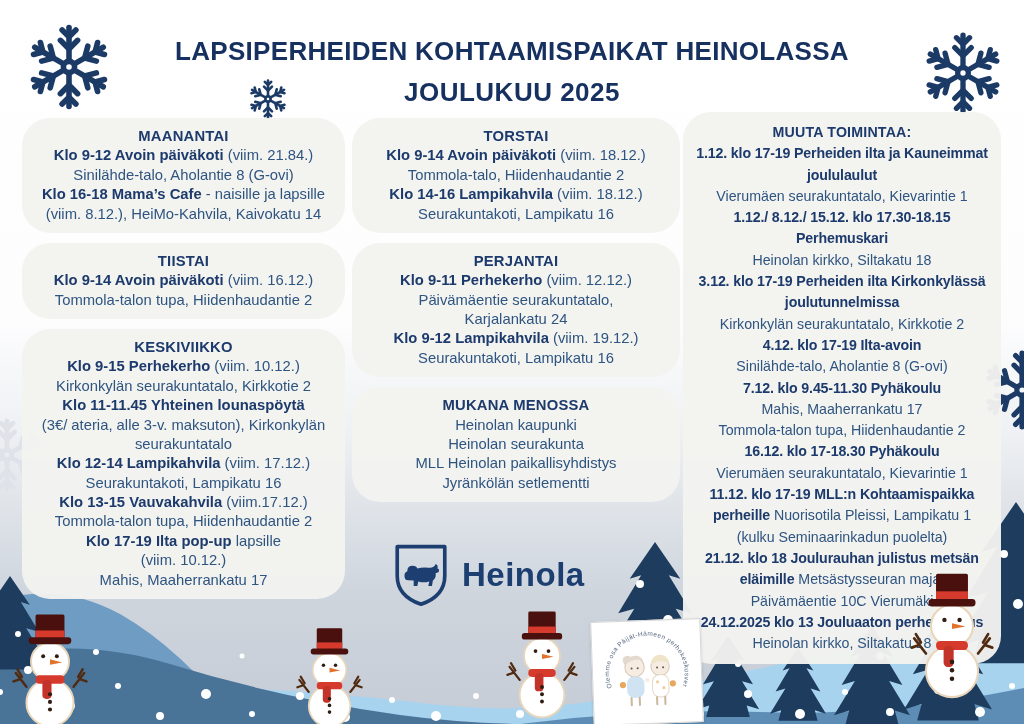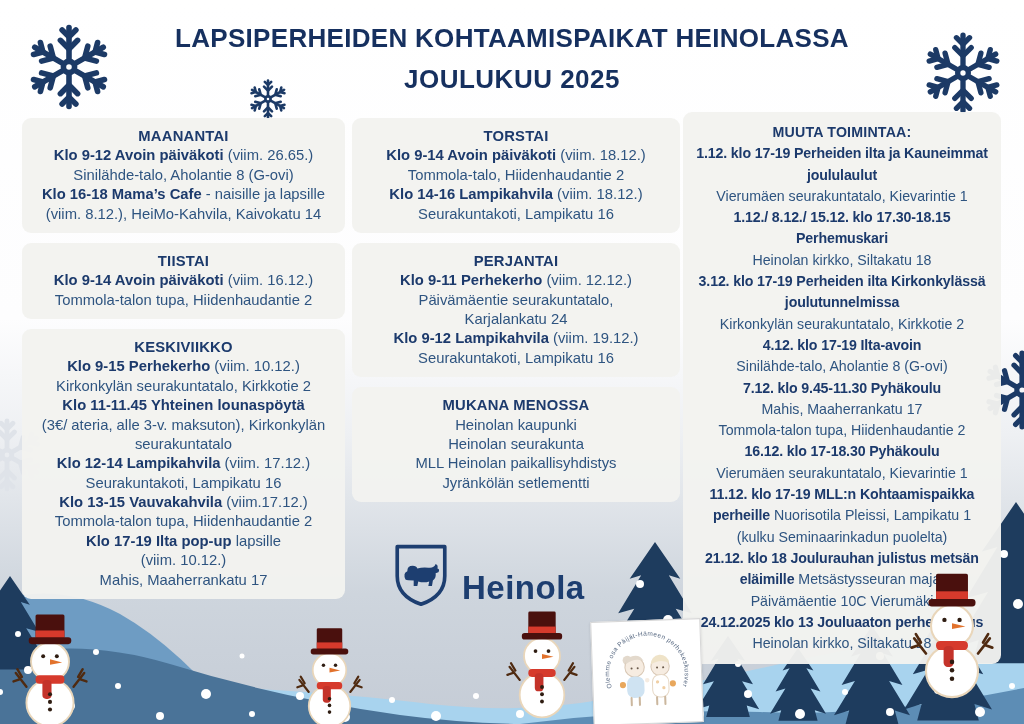--- a/index.html
+++ b/index.html
@@ -1,47 +1,47 @@
 <!DOCTYPE html>
 <html><head>
 <meta charset="utf-8">
 <style>
   html,body{margin:0;padding:0;}
   body{font-family:"Liberation Sans","DejaVu Sans",sans-serif;}
   #page{position:relative;width:1024px;height:724px;overflow:hidden;
         background:linear-gradient(180deg,#ffffff 0%,#fdfdfe 44%,#eef0f3 60%,#ced5dd 82%,#c5ccd6 100%);}
   
-  #title{position:absolute;top:25px;left:0;width:100%;text-align:center;z-index:30;}
+  #title{position:absolute;top:38px;left:0;width:100%;text-align:center;z-index:30;}
   #title .t1{font-size:26px;font-weight:bold;color:#16305f;letter-spacing:.3px;line-height:1.0;}
   #title .t2{font-size:26px;font-weight:bold;color:#16305f;letter-spacing:.5px;margin-top:13px;}
   
   .flake{position:absolute;color:#1c3a66;z-index:6;}
   .flake svg{display:block;width:100%;height:100%;}
   #flake-tl{left:26px;top:24px;width:86px;height:86px;}
   #flake-tr{left:922px;top:32px;width:82px;height:82px;}
   #flake-title{left:248px;top:79px;width:40px;height:40px;}
   #flake-right{left:982px;top:350px;width:80px;height:80px;}
   #flake-left-faint{left:-30px;top:418px;width:74px;height:74px;color:#dfe3e9;}
   
   #scene{position:absolute;left:0;top:424px;width:1024px;height:300px;z-index:5;}
   #overlay{position:absolute;left:0;top:0;width:1024px;height:724px;z-index:40;pointer-events:none;}
   
   .column{position:absolute;z-index:20;}
   #col-1{left:22px;top:118px;width:323px;}
   #col-2{left:352px;top:118px;width:328px;}
   #col-3{left:683px;top:112px;width:318px;}
-  .card{background:rgba(243,242,239,.96);border-radius:9px;padding:9px 12px;margin-bottom:10px;
+  .card{background:rgba(243,242,239,.96);border-radius:28px;padding:9px 12px;margin-bottom:10px;
         text-align:center;font-size:14.8px;line-height:1.31;color:#2e5480;}
   .card-header{font-weight:bold;color:#1c3a6c;letter-spacing:.2px;}
   .seg-b{font-weight:bold;color:#1c3a6c;}
   .seg-r{color:#2e5480;}
   #col-3 .card{font-size:14.2px;line-height:1.5;padding:10px 7px;}
   #col-3 .seg-b{letter-spacing:-0.15px;}
   
-  #heinola-logo{position:absolute;left:393px;top:543px;z-index:25;display:flex;align-items:flex-end;gap:13px;}
+  #heinola-logo{position:absolute;left:393px;top:543px;z-index:25;display:flex;align-items:center;gap:13px;}
   #heinola-logo .logo-text{font-size:33px;font-weight:bold;color:#1d3e70;letter-spacing:.5px;}
   
   #badge{position:absolute;left:592px;top:620px;width:108px;height:102px;background:#ffffff;
          border:1px solid #d7d7d7;z-index:41;transform:rotate(-2deg);box-shadow:0 1px 3px rgba(0,0,0,.15);}
   #badge svg{display:block;width:100%;height:100%;}
 </style>
 </head>
 <body>
 
 <div id="page">
@@ -164,21 +164,21 @@
         <circle cx="1004" cy="130" r="4"></circle>
       <circle cx="1018" cy="180" r="5"></circle>
         <circle cx="960" cy="250" r="3"></circle>
         <circle cx="738" cy="240" r="3"></circle>
     </g>
   </svg>
 
   <div class="column" id="col-1">
       <section class="card">
         <div class="card-header">MAANANTAI</div>
-        <div class="card-item"><span class="seg-b">Klo 9-12 Avoin päiväkoti</span><span class="seg-r"> (viim. 26.65.)</span></div>
+        <div class="card-item"><span class="seg-b">Klo 9-12 Avoin päiväkoti</span><span class="seg-r"> (viim. 21.84.)</span></div>
         <div class="card-item"><span class="seg-r">Sinilähde-talo, Aholantie 8 (G-ovi)</span></div>
         <div class="card-item"><span class="seg-b">Klo 16-18 Mama’s Cafe</span><span class="seg-r"> - naisille ja lapsille (viim. 8.12.), HeiMo-Kahvila, Kaivokatu 14</span></div>
       </section>
       <section class="card">
         <div class="card-header">TIISTAI</div>
         <div class="card-item"><span class="seg-b">Klo 9-14 Avoin päiväkoti</span><span class="seg-r"> (viim. 16.12.)</span></div>
         <div class="card-item"><span class="seg-r">Tommola-talon tupa, Hiidenhaudantie 2</span></div>
       </section>
       <section class="card">
         <div class="card-header">KESKIVIIKKO</div>

